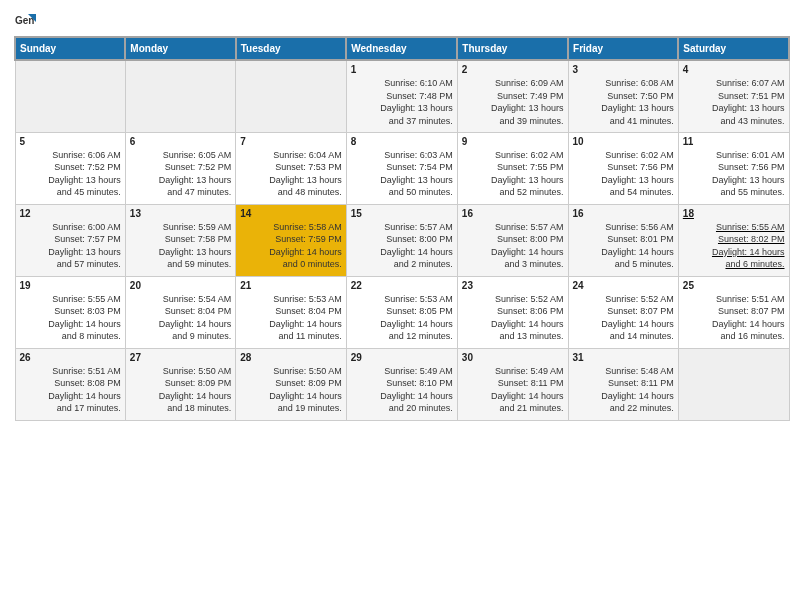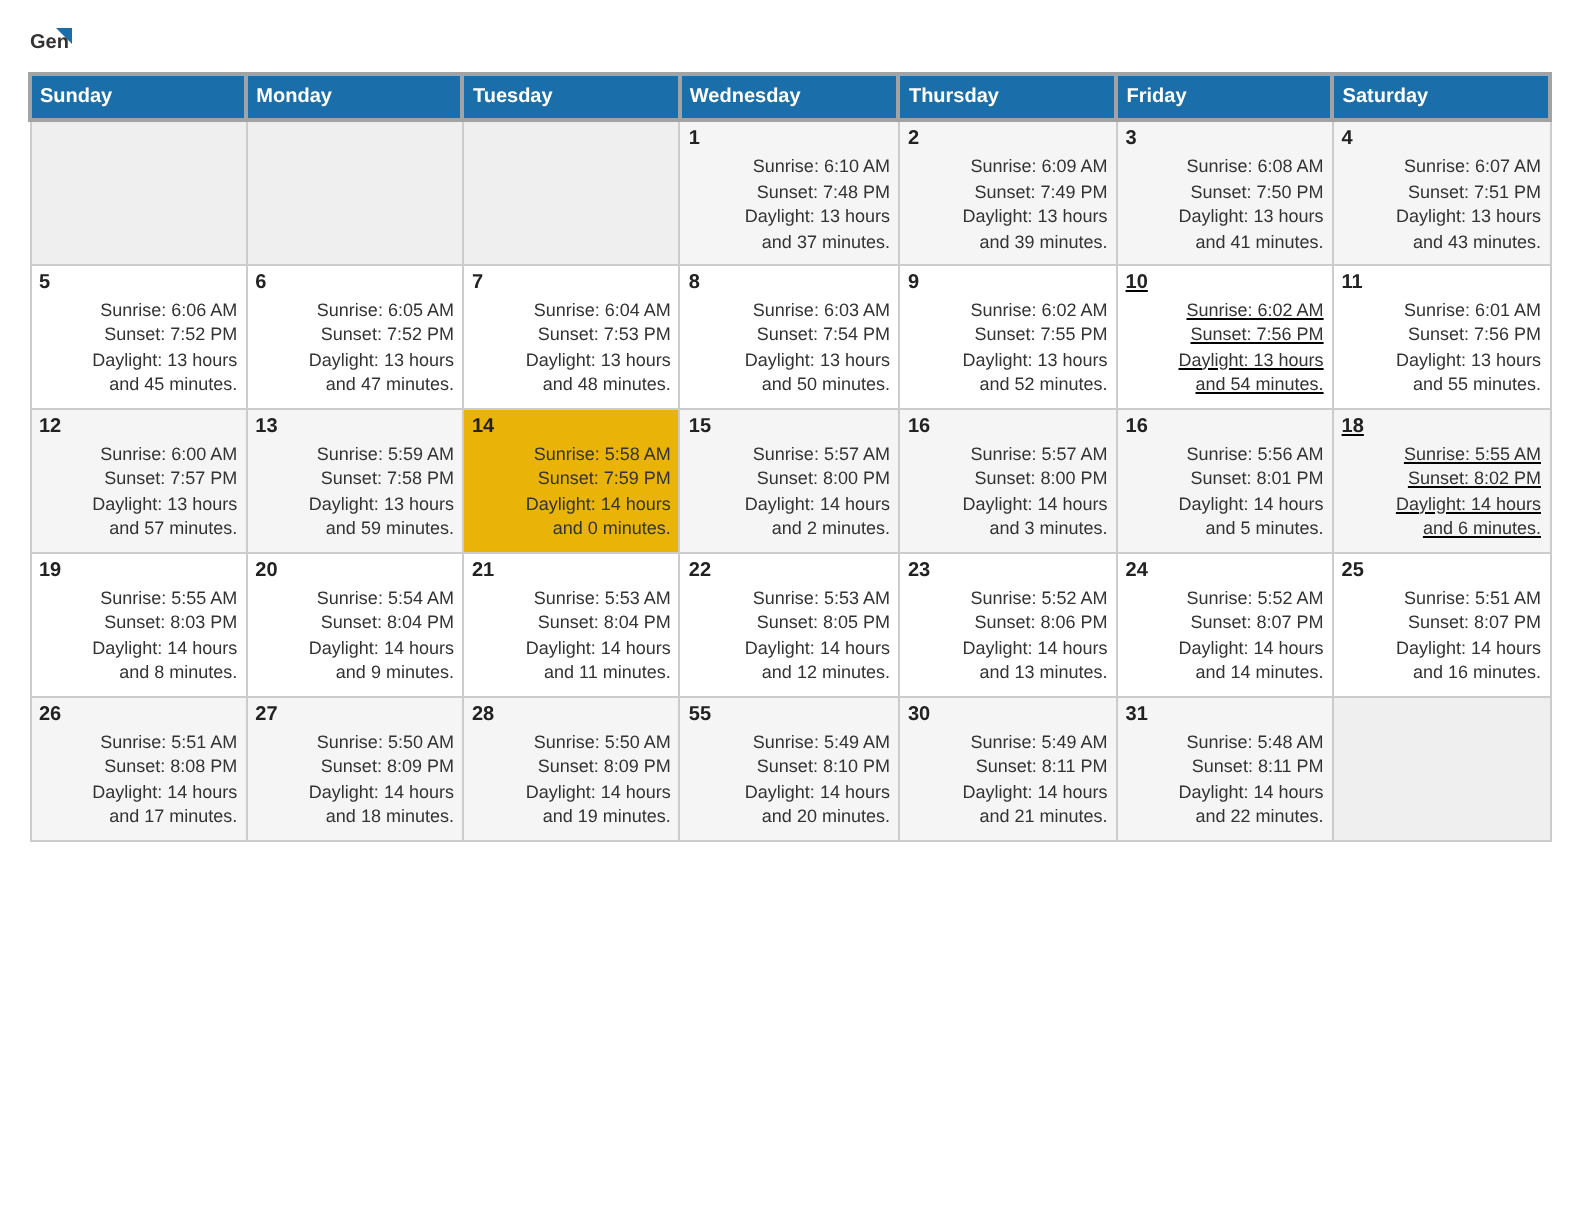--- a/index.html
+++ b/index.html
@@ -5,21 +5,21 @@
     * { box-sizing: border-box; margin: 0; padding: 0; }
     body {
       font-family: Arial, sans-serif;
       background: #fff;
       width: 792px;
       height: 612px;
       overflow: hidden;
     }
     .container {
       width: 792px;
-      padding: 10px 16px 10px 14px;
+      padding: 10px 2px 10px 14px;
     }
     .header-row {
       display: flex;
       justify-content: space-between;
       align-items: flex-start;
       margin-bottom: 4px;
     }
     .logo {
       display: flex;
       align-items: center;
@@ -169,21 +169,21 @@
             <div class="day-info">Sunrise: 6:04 AM<br>Sunset: 7:53 PM<br>Daylight: 13 hours<br>and 48 minutes.</div>
           </td>
           <td style="background: rgb(255, 255, 255);">
             <span class="day-num">8</span>
             <div class="day-info">Sunrise: 6:03 AM<br>Sunset: 7:54 PM<br>Daylight: 13 hours<br>and 50 minutes.</div>
           </td>
           <td style="background: rgb(255, 255, 255);">
             <span class="day-num">9</span>
             <div class="day-info">Sunrise: 6:02 AM<br>Sunset: 7:55 PM<br>Daylight: 13 hours<br>and 52 minutes.</div>
           </td>
-          <td style="background: rgb(255, 255, 255); text-decoration: underline;">
+          <td style="background: rgb(255, 255, 255);">
             <span class="day-num">10</span>
             <div class="day-info">Sunrise: 6:02 AM<br>Sunset: 7:56 PM<br>Daylight: 13 hours<br>and 54 minutes.</div>
           </td>
           <td style="background: rgb(255, 255, 255);">
             <span class="day-num">11</span>
             <div class="day-info">Sunrise: 6:01 AM<br>Sunset: 7:56 PM<br>Daylight: 13 hours<br>and 55 minutes.</div>
           </td>
         </tr>
         <tr>
           <td style="background: rgb(245, 245, 245);">
@@ -252,21 +252,21 @@
           </td>
           <td style="background: rgb(245, 245, 245);">
             <span class="day-num">27</span>
             <div class="day-info">Sunrise: 5:50 AM<br>Sunset: 8:09 PM<br>Daylight: 14 hours<br>and 18 minutes.</div>
           </td>
           <td style="background: rgb(245, 245, 245);">
             <span class="day-num">28</span>
             <div class="day-info">Sunrise: 5:50 AM<br>Sunset: 8:09 PM<br>Daylight: 14 hours<br>and 19 minutes.</div>
           </td>
           <td style="background: rgb(245, 245, 245);">
-            <span class="day-num">55</span>
+            <span class="day-num">29</span>
             <div class="day-info">Sunrise: 5:49 AM<br>Sunset: 8:10 PM<br>Daylight: 14 hours<br>and 20 minutes.</div>
           </td>
           <td style="background: rgb(245, 245, 245);">
             <span class="day-num">30</span>
             <div class="day-info">Sunrise: 5:49 AM<br>Sunset: 8:11 PM<br>Daylight: 14 hours<br>and 21 minutes.</div>
           </td>
           <td style="background: rgb(245, 245, 245);">
             <span class="day-num">31</span>
             <div class="day-info">Sunrise: 5:48 AM<br>Sunset: 8:11 PM<br>Daylight: 14 hours<br>and 22 minutes.</div>
           </td>

